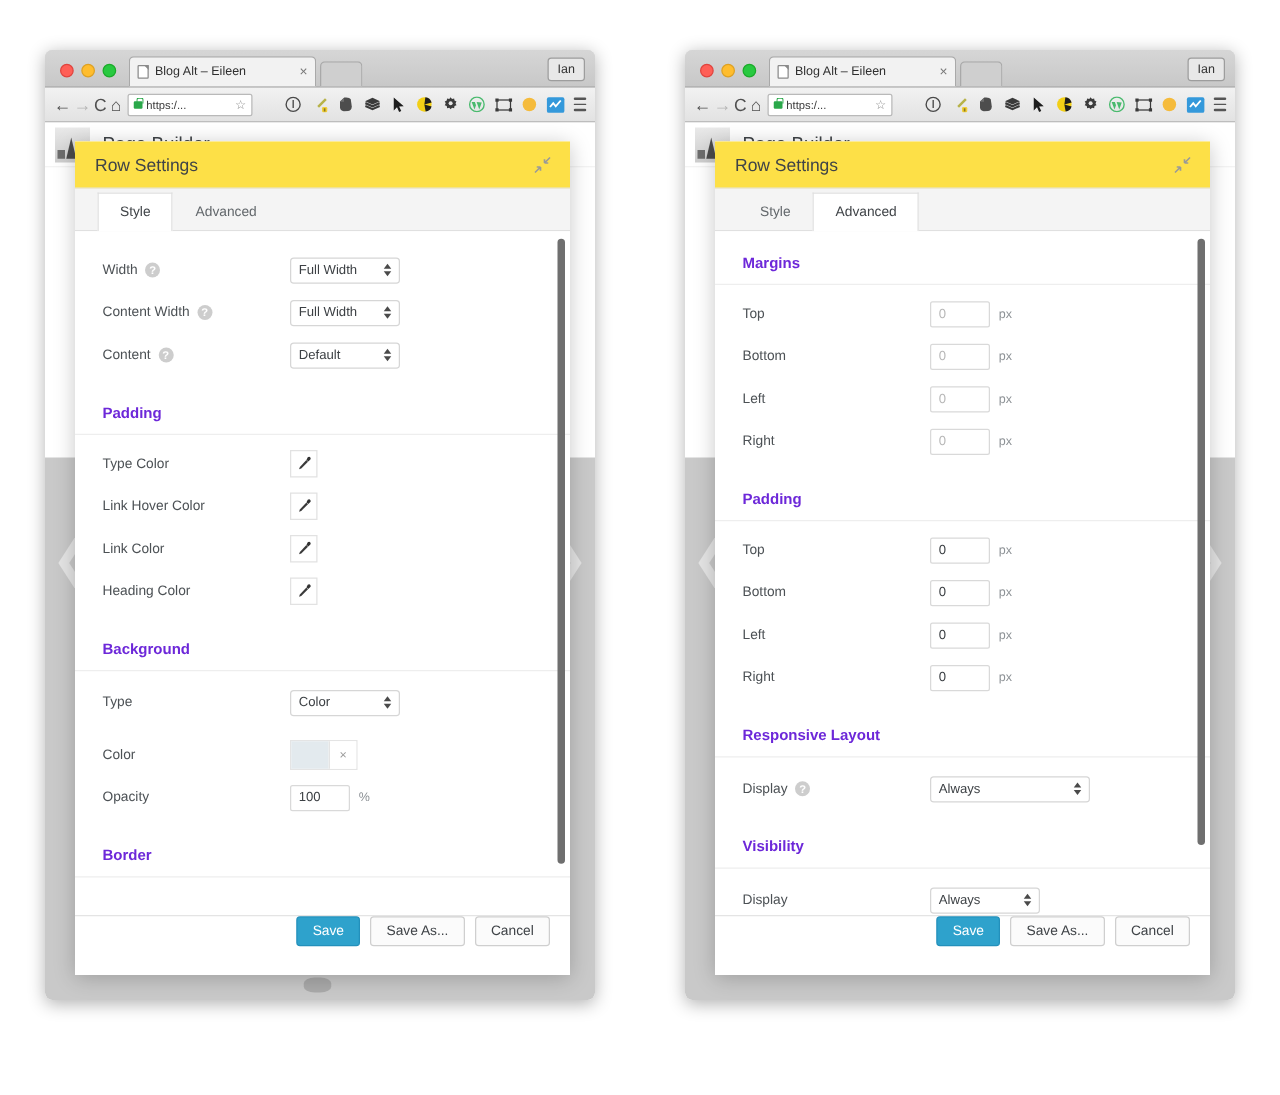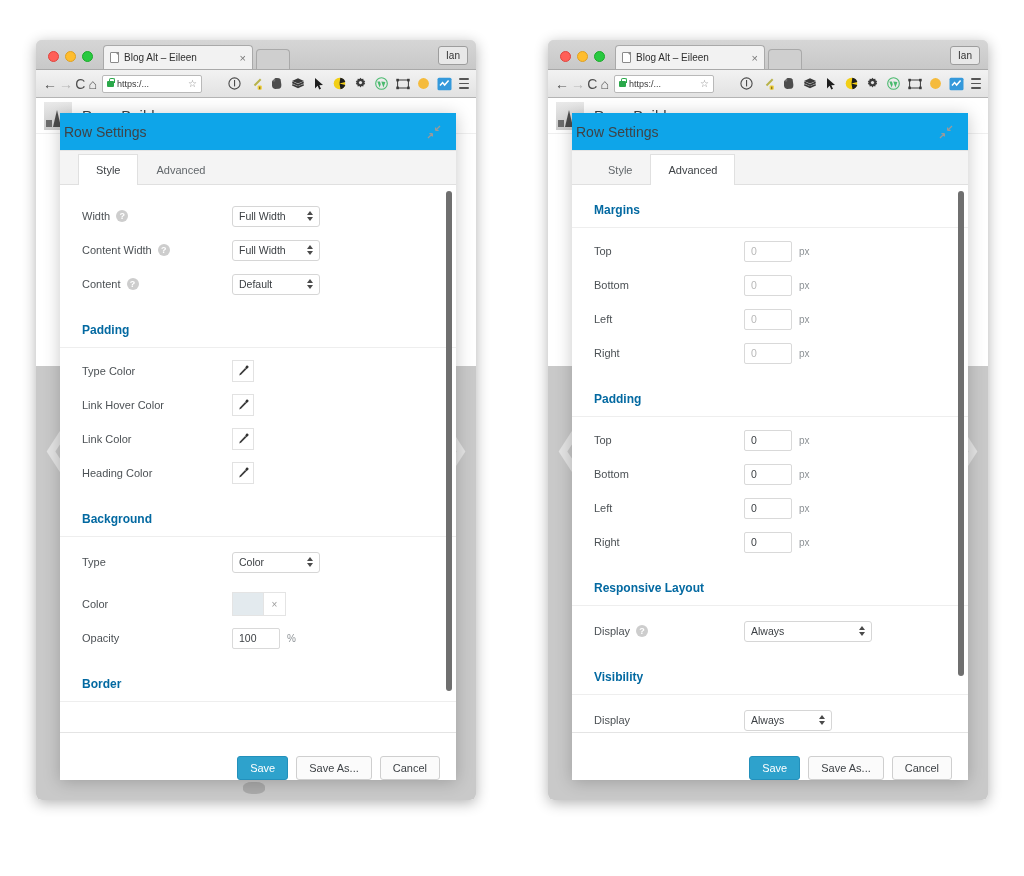--- a/index.html
+++ b/index.html
@@ -151,22 +151,22 @@
     display: flex; flex-direction: column;
     overflow: hidden;
   }
   .modal.left  { left: 60px;  top: 113px; width: 396px; height: 667px; }
   .modal.right { left: 572px; top: 113px; width: 396px; height: 667px; }
 
   .modal-head {
     height: 38px; flex:none;
     border-bottom: 1px solid #e4e4e4;
     display:flex; align-items:center;
-    padding: 0 14px 0 4px;
-    background:#0ea5e9;
+    padding: 0 14px 0 16px;
+    background:#fde047;
   }
   .modal-title { font-size: 14px; color: #3f4347; flex:1; }
   .collapse-ico { width:16px; height:16px; position:relative; }
   .collapse-ico svg { display:block; }
 
   .tabs {
     height: 34px; flex:none;
     background: #f4f4f4;
     border-bottom: 1px solid #e0e0e0;
     display:flex; align-items: stretch;
@@ -187,21 +187,21 @@
   }
 
   .modal-body {
     flex: 1; position: relative;
     overflow: hidden;
     background: #fff;
   }
   .body-inner { padding: 0 0 10px 0; }
 
   .section-title {
-    font-size: 12px; font-weight: bold; color: #0369a1;
+    font-size: 12px; font-weight: bold; color: #6d28d9;
     padding: 22px 22px 10px 22px;
     border-bottom: 1px solid #eeeeee;
     margin: 0 0 4px 0;
   }
   .section-title.first { padding-top: 18px; }
 
   .field {
     display: flex; align-items: center;
     padding: 0 22px;
     height: 34px;
@@ -267,21 +267,21 @@
 
   .vscroll {
     position: absolute; right: 4px; width: 6px;
     background: #6f6f6f; border-radius: 3px;
   }
 
   .modal-foot {
     height: 48px; flex:none;
     border-top: 1px solid #e4e4e4;
     background:#fff;
-    display:flex; align-items:flex-end; justify-content:flex-end;
+    display:flex; align-items:flex-start; justify-content:flex-end;
     gap: 8px; padding-right: 16px;
   }
   .btn {
     height: 24px; padding: 0 12px;
     border-radius: 3px; font-size: 11px;
     display:flex; align-items:center; justify-content:center;
     border: 1px solid #cfcfcf; background:#fbfbfb; color:#3f4347;
   }
   .btn.primary { background:#2ea2cc; border-color:#2390bb; color:#fff; }
 </style>

